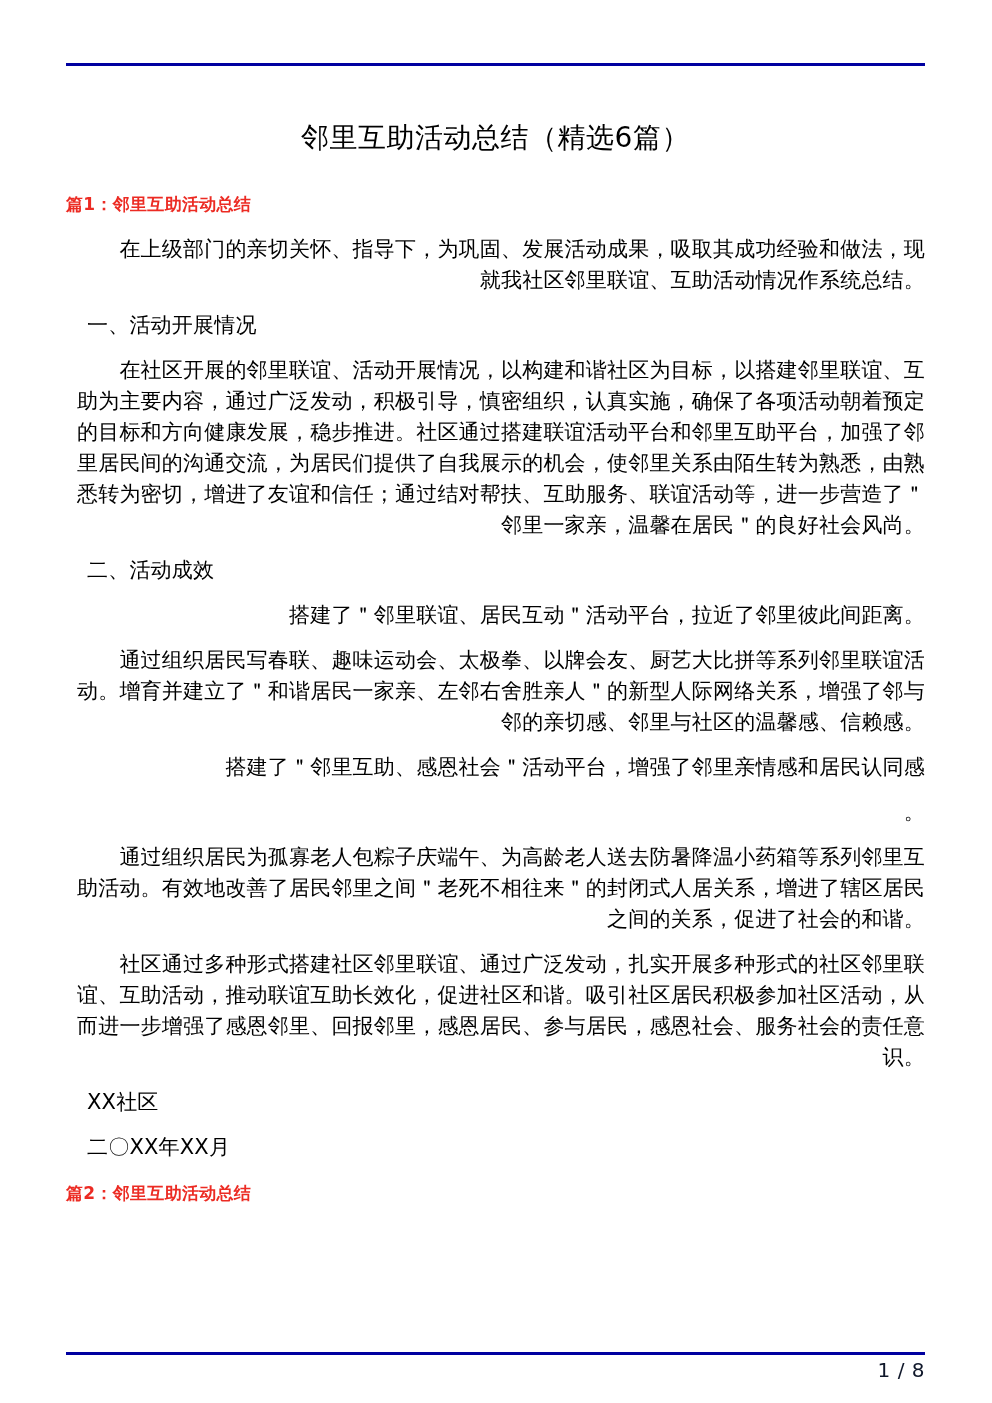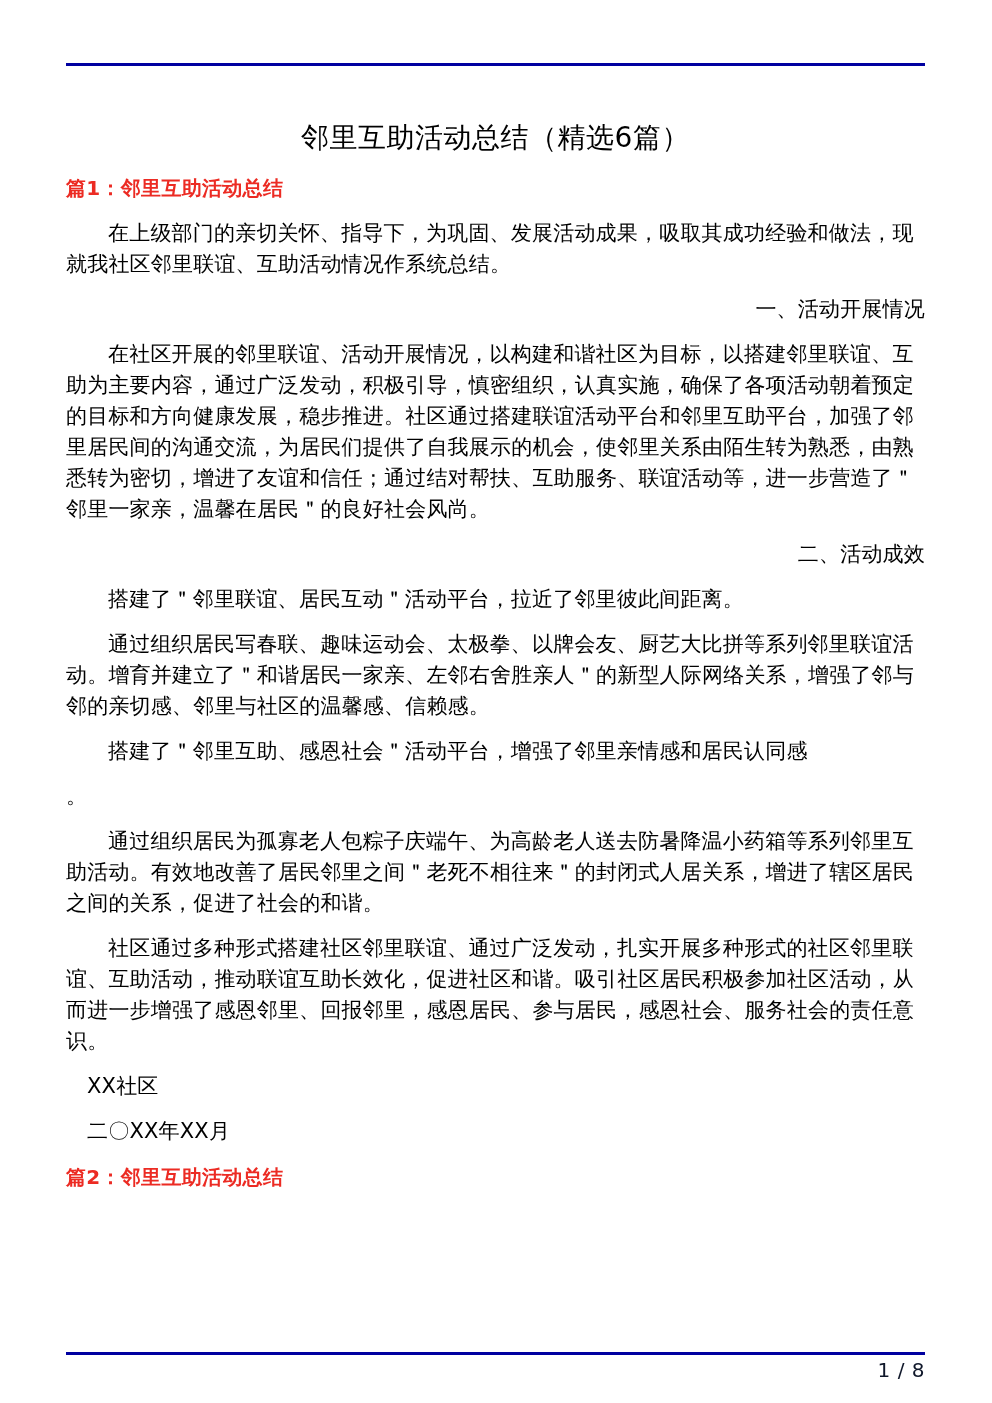--- a/index.html
+++ b/index.html
@@ -51,50 +51,49 @@
     left: 66px;
     top: 118px;
     width: 859px;
   }
 
   .doc-title {
     font-size: 28px;
     font-weight: 400;
     text-align: center;
     line-height: 40px;
-    margin: 0 0 14px 0;
+    margin: 0 0 30px 0;
     letter-spacing: 0.5px;
   }
 
   .section-heading {
-    font-size: 20px;
+    font-size: 17px;
     font-weight: bold;
     color: #ec2b23;
     line-height: 32px;
     margin: 0 0 14px 0;
     letter-spacing: 0.3px;
   }
 
   .sub-heading {
     font-size: 21px;
     font-weight: 400;
     line-height: 31px;
     margin: 0 0 14px 0;
     text-indent: 21px;
     letter-spacing: 0.2px;
-    text-align: right;
   }
 
   p.body {
     font-size: 21px;
     font-weight: 400;
     line-height: 31px;
     margin: 0 0 14px 0;
     text-indent: 42px;
-    text-align: left;
+    text-align: right;
     letter-spacing: 0.2px;
     word-break: break-all;
   }
 
   p.body.no-indent {
     text-indent: 0;
   }
 
   p.signature {
     font-size: 21px;

